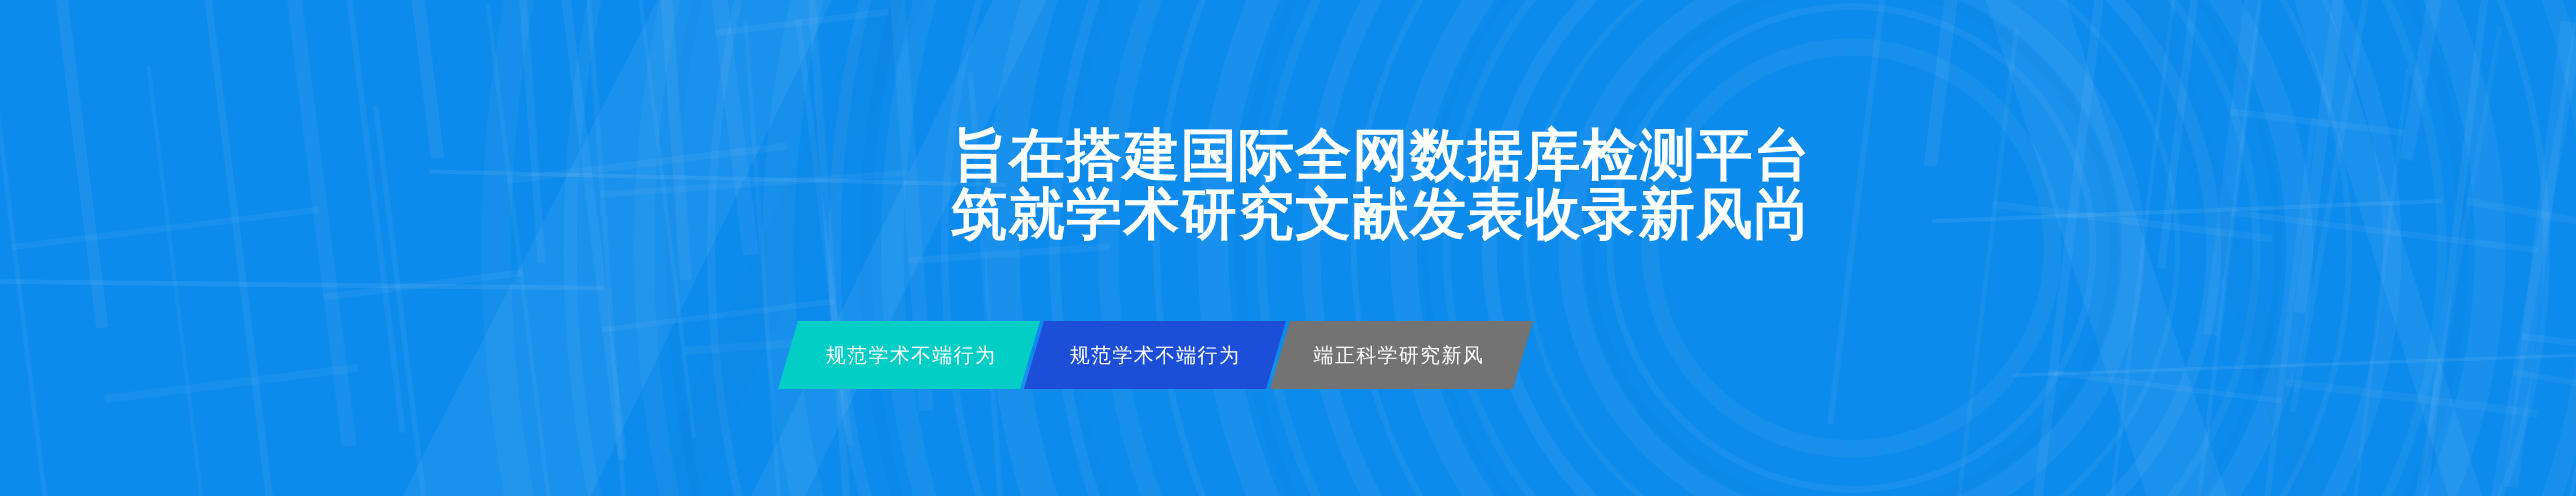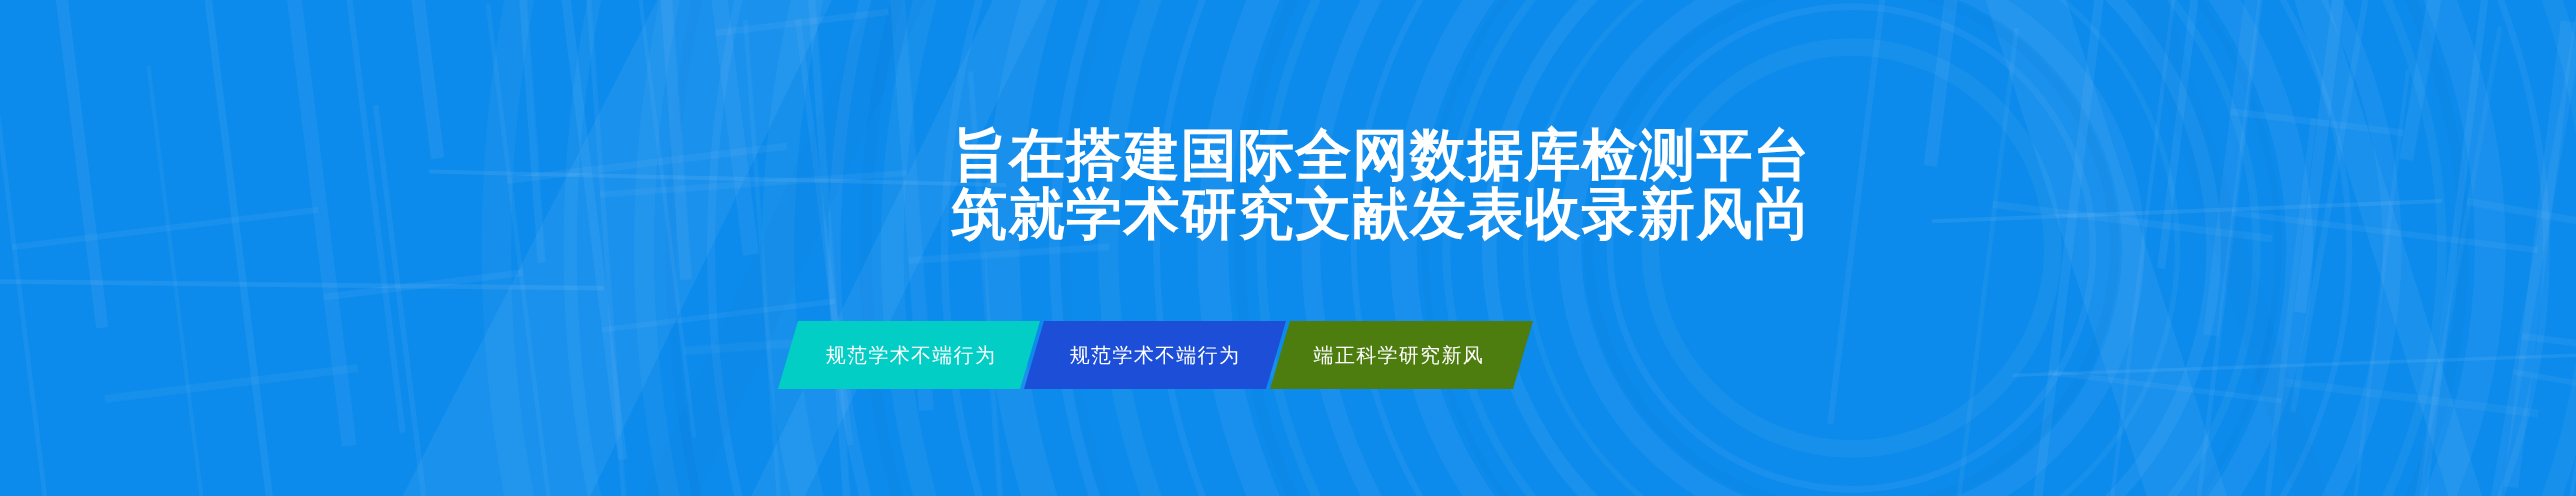--- a/index.html
+++ b/index.html
@@ -199,19 +199,19 @@
     <span class="headline-line l2" style="color: #ffffff;">筑就学术研究文献发表收录新风尚</span>
   </div>
 
   <div class="tag-row">
     <div class="tag t0" style="background: rgb(3, 206, 198); color: rgb(255, 255, 255);">
       <span class="tag-label">规范学术不端行为</span>
     </div>
     <div class="tag t1" style="background: #1d4ed8; color: rgb(255, 255, 255);">
       <span class="tag-label">规范学术不端行为</span>
     </div>
-    <div class="tag t2" style="background: #4d7c0f; color: rgb(255, 255, 255);">
+    <div class="tag t2" style="background: #737373; color: rgb(255, 255, 255);">
       <span class="tag-label">端正科学研究新风</span>
     </div>
   </div>
 
 </div>
 
 
 </body></html>

